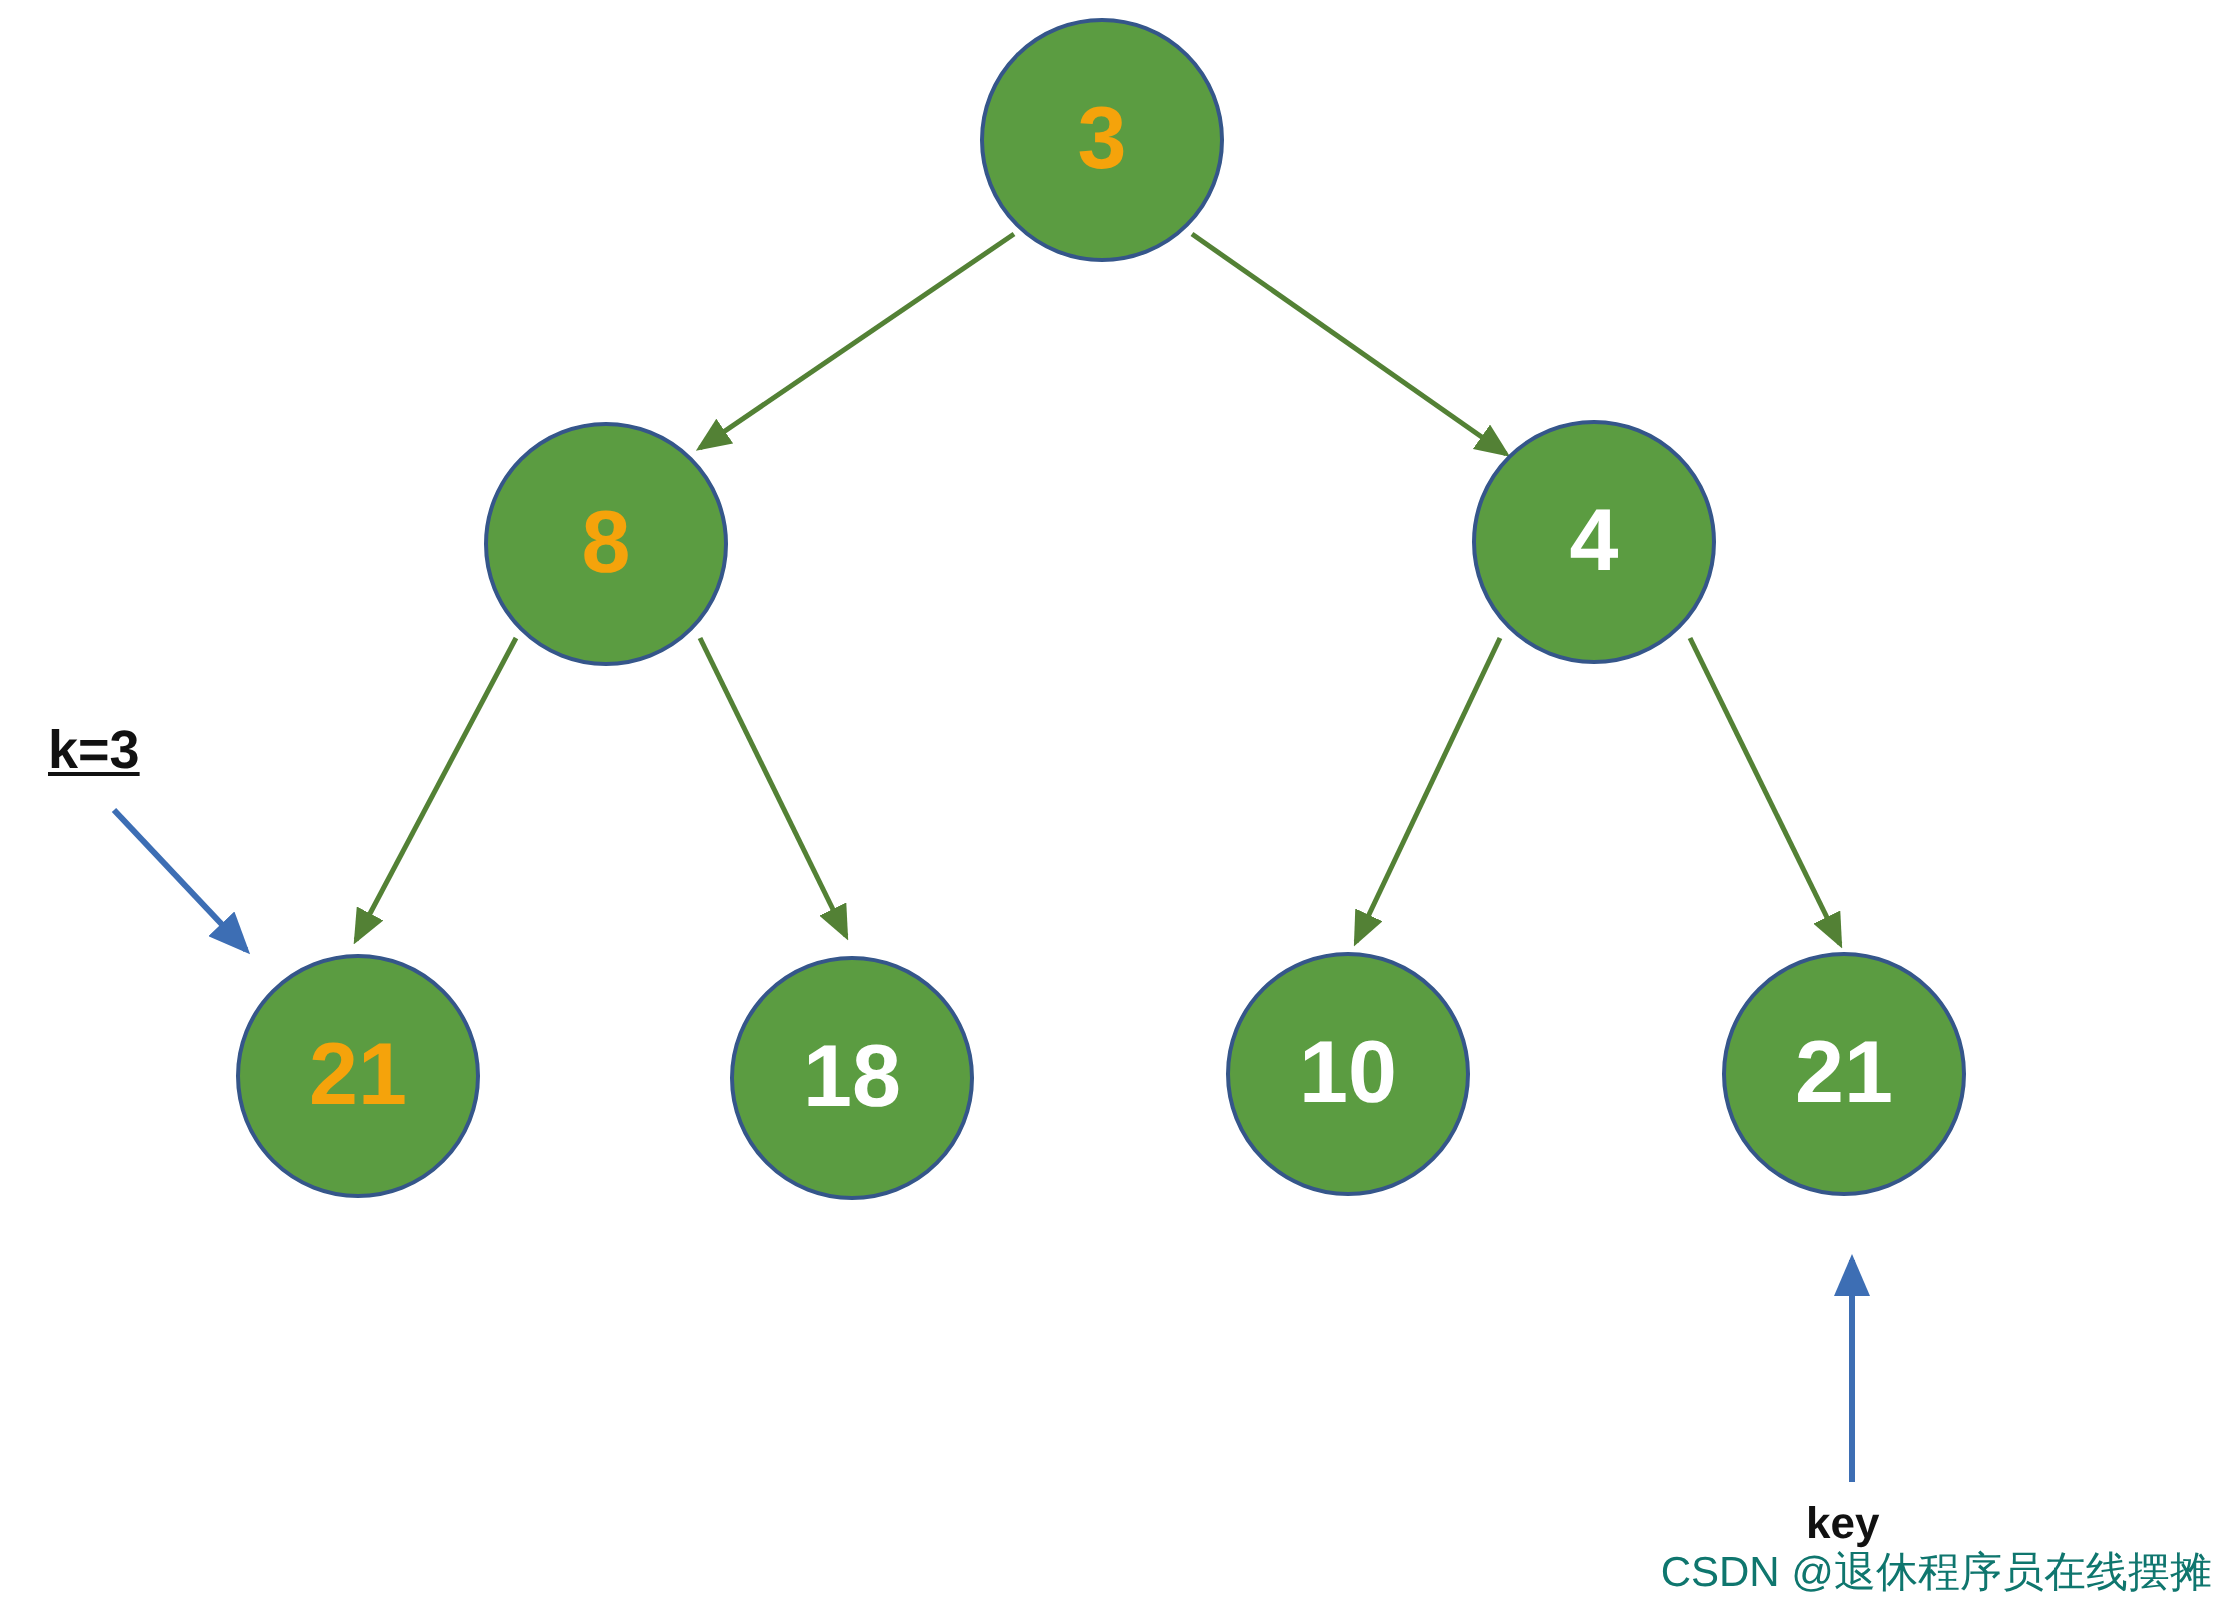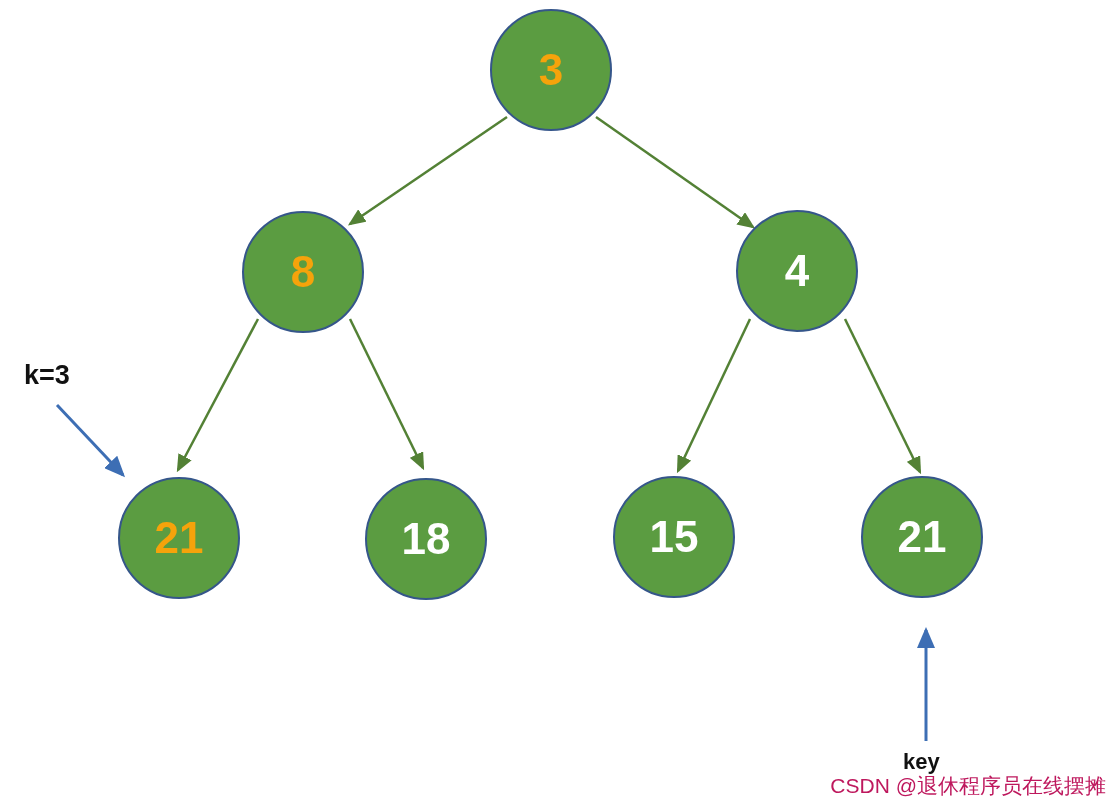--- a/index.html
+++ b/index.html
@@ -43,33 +43,34 @@
   .annotation {
     position: absolute;
     color: #111111;
     white-space: nowrap;
   }
   .k-label {
     left: 24px;
     top: 360px;
     font-size: 27px;
     font-weight: 600;
+    text-decoration: underline;
   }
   .key-label {
     left: 903px;
     top: 749px;
     font-size: 22px;
     font-weight: 700;
   }
   .watermark {
     position: absolute;
     right: 3px;
     top: 772px;
     font-size: 21px;
-    color: #be185d;
+    color: #0f766e;
     white-space: nowrap;
   }
 </style>
 </head>
 <body>
 
 <div class="canvas">
 
   <svg class="edges-layer" viewBox="0 0 1109 805" xmlns="http://www.w3.org/2000/svg">
     <defs>
@@ -106,21 +107,21 @@
 
   <div class="node val-orange" style="left:118px; top:477px;">
     <span>21</span>
   </div>
 
   <div class="node val-white" style="left:365px; top:478px;">
     <span>18</span>
   </div>
 
   <div class="node val-white" style="left:613px; top:476px;">
-    <span>15</span>
+    <span>10</span>
   </div>
 
   <div class="node val-white" style="left:861px; top:476px;">
     <span>21</span>
   </div>
 
   <div class="annotation k-label">k=3</div>
 
   <div class="annotation key-label">key</div>
 

